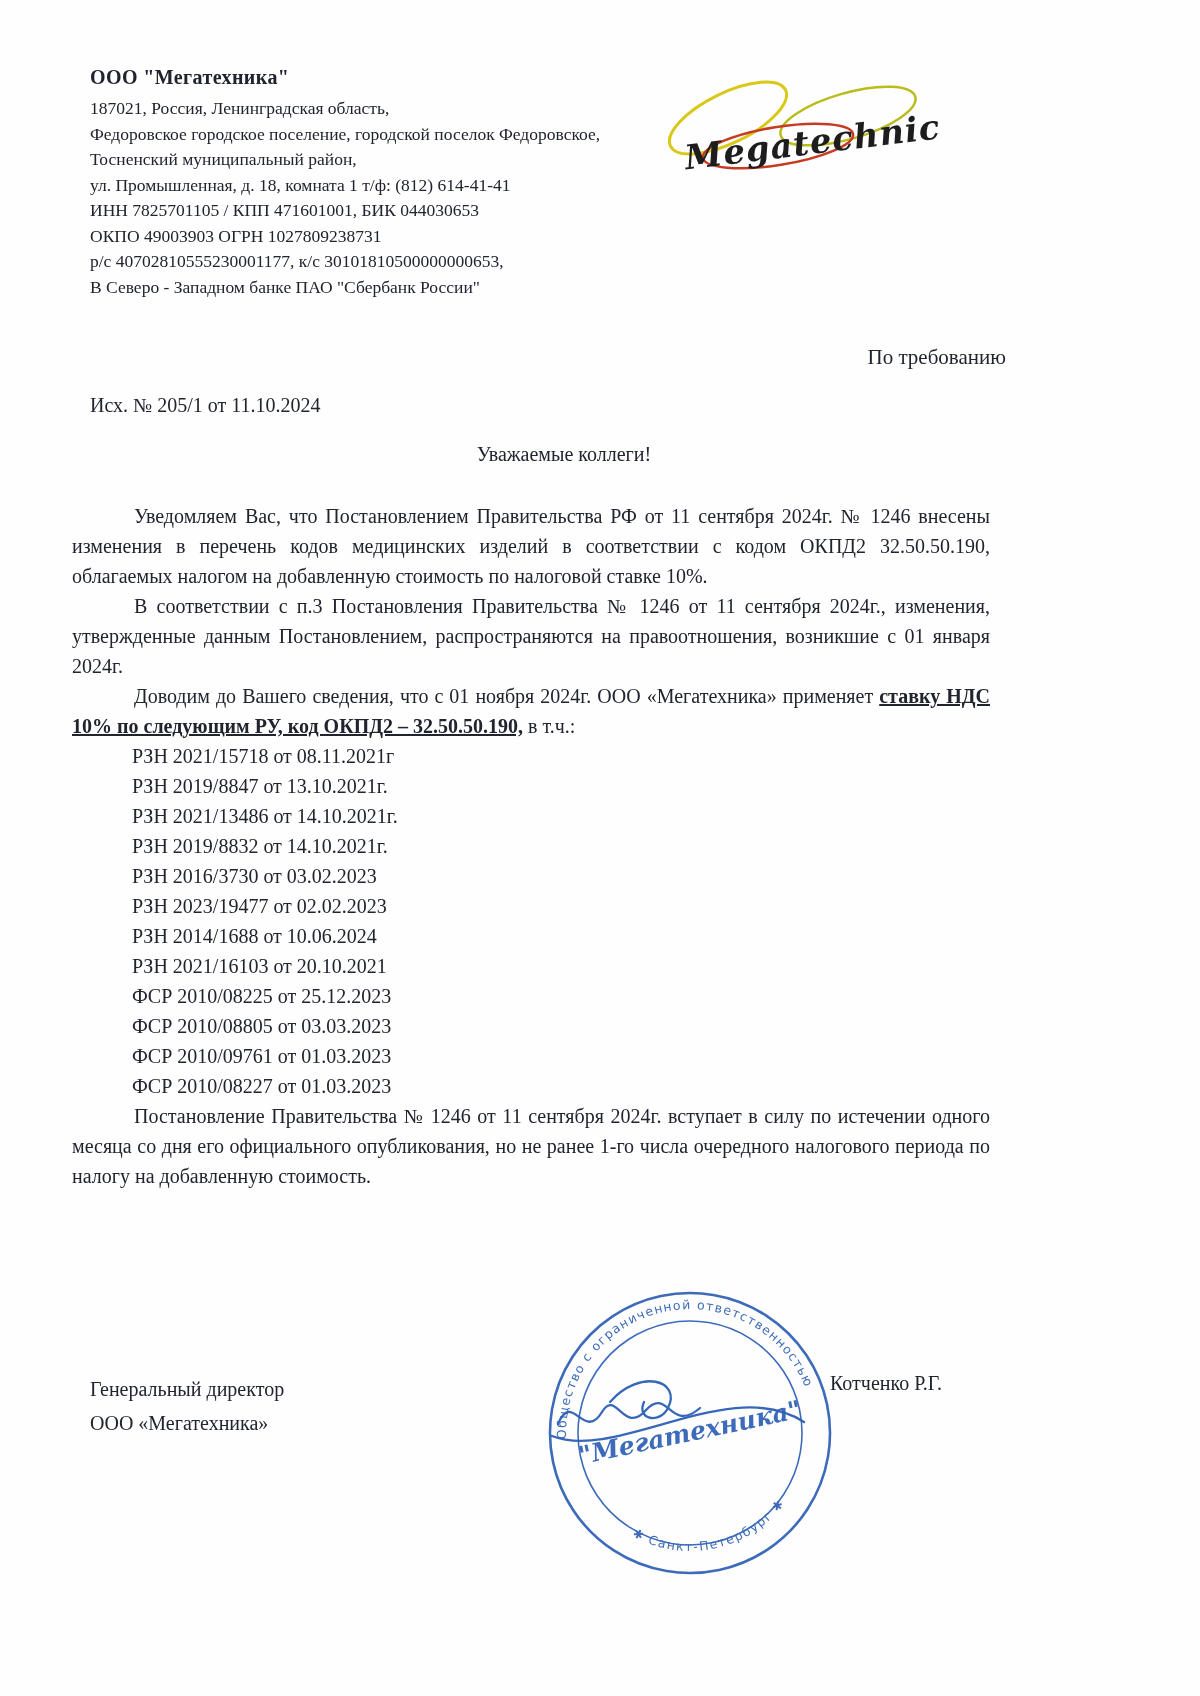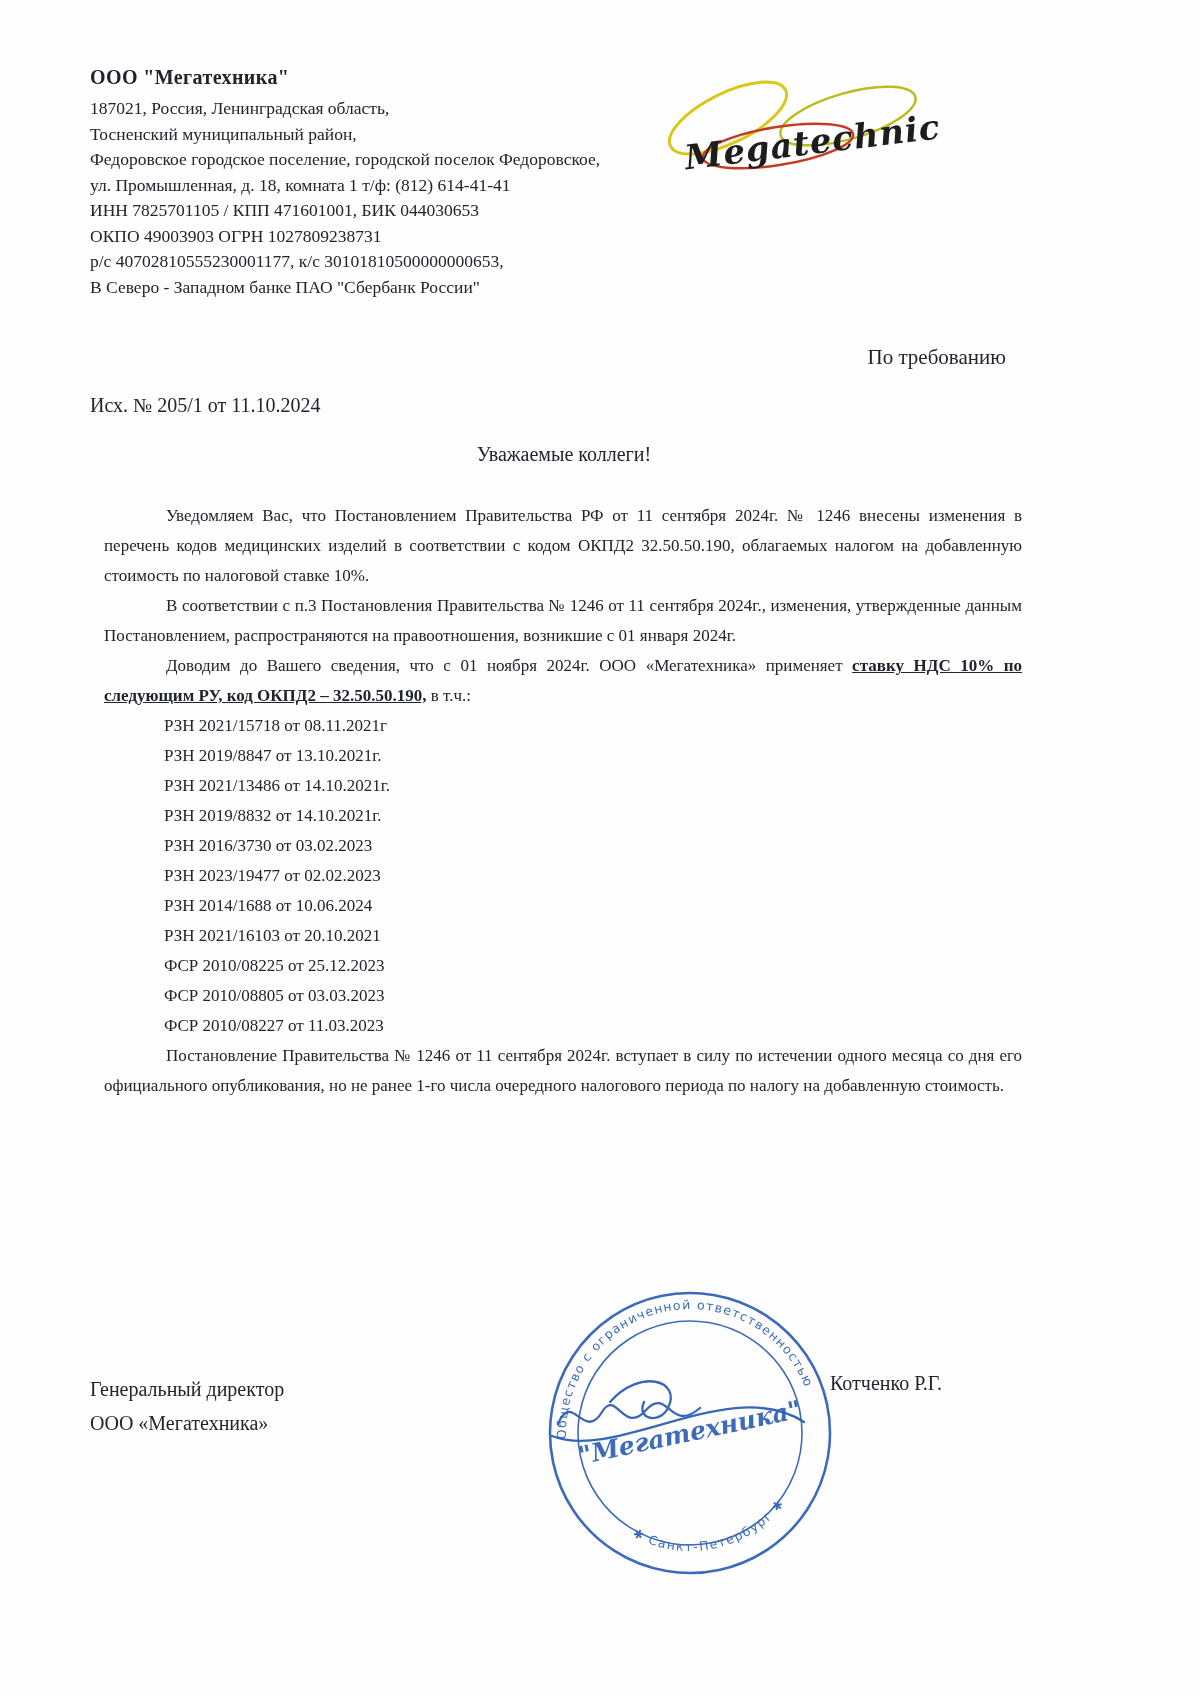--- a/index.html
+++ b/index.html
@@ -9,41 +9,41 @@
     position:relative; width:1200px; height:1696px;
     background:#fefefe; color:#20242e; overflow:hidden;
   }
   .header-block { position:absolute; left:90px; top:66px; width:640px; }
   .company-name { font-size:20px; font-weight:bold; letter-spacing:.4px; margin-bottom:7px; }
   .addr { font-size:17.5px; line-height:25.5px; }
   .logo { position:absolute; left:650px; top:72px; width:290px; height:125px; }
   .to-req { position:absolute; left:90px; top:345px; width:916px; text-align:right; font-size:21px; }
   .ref { position:absolute; left:90px; top:394px; font-size:20px; }
   .salutation { position:absolute; left:106px; top:443px; width:916px; text-align:center; font-size:20px; }
-  .body-text { position:absolute; left:104px; top:501px; width:918px; font-size:17px; line-height:30px; text-align:justify; }
+  .body-text { position:absolute; left:72px; top:501px; width:918px; font-size:20px; line-height:30px; text-align:justify; }
   .body-text p { text-indent:62px; margin:0; }
   .bold-u { font-weight:bold; text-decoration:underline; }
   .reg-list { list-style:none; padding-left:60px; text-align:left; }
   .reg-list li { line-height:30px; }
   .closing { margin-top:26px; }
   .footer-left { position:absolute; left:90px; top:1372px; font-size:20px; line-height:34px; }
   .signer { position:absolute; left:830px; top:1372px; font-size:20px; }
   .stamp { position:absolute; left:540px; top:1283px; width:300px; height:300px; transform:rotate(-12deg); opacity:.92; }
   .sig { position:absolute; left:548px; top:1362px; width:262px; height:115px; }
 </style>
 </head>
 <body>
 
 <div class="page">
 
   <div class="header-block">
     <div class="company-name">ООО "Мегатехника"</div>
     <div class="addr">187021, Россия, Ленинградская область,</div>
+    <div class="addr">Федоровское городское поселение, городской поселок Федоровское,</div>
     <div class="addr">Тосненский муниципальный район,</div>
-    <div class="addr">Федоровское городское поселение, городской поселок Федоровское,</div>
     <div class="addr">ул. Промышленная, д. 18, комната 1 т/ф: (812) 614-41-41</div>
     <div class="addr">ИНН 7825701105 / КПП 471601001, БИК 044030653</div>
     <div class="addr">ОКПО 49003903 ОГРН 1027809238731</div>
     <div class="addr">р/с 40702810555230001177, к/с 30101810500000000653,</div>
     <div class="addr">В Северо - Западном банке ПАО "Сбербанк России"</div>
   </div>
 
   <div class="logo">
     <svg viewBox="0 0 290 125" width="290" height="125">
       <ellipse cx="78" cy="46" rx="64" ry="25" fill="none" stroke="#d9c818" stroke-width="3" transform="rotate(-26 78 46)"></ellipse>
@@ -66,21 +66,22 @@
       <li>РЗН 2021/15718 от 08.11.2021г</li>
       <li>РЗН 2019/8847 от 13.10.2021г.</li>
       <li>РЗН 2021/13486 от 14.10.2021г.</li>
       <li>РЗН 2019/8832 от 14.10.2021г.</li>
       <li>РЗН 2016/3730 от 03.02.2023</li>
       <li>РЗН 2023/19477 от 02.02.2023</li>
       <li>РЗН 2014/1688 от 10.06.2024</li>
       <li>РЗН 2021/16103 от 20.10.2021</li>
       <li>ФСР 2010/08225 от 25.12.2023</li>
       <li>ФСР 2010/08805 от 03.03.2023</li>
-      <li>ФСР 2010/08227 от 11.03.2023</li>
+      <li>ФСР 2010/09761 от 01.03.2023</li>
+      <li>ФСР 2010/08227 от 01.03.2023</li>
     </ul>
     <p class="closing">Постановление Правительства № 1246 от 11 сентября 2024г. вступает в силу по истечении одного месяца со дня его официального опубликования, но не ранее 1-го числа очередного налогового периода по налогу на добавленную стоимость.</p>
   </div>
 
   <div class="footer-left">
     <div>Генеральный директор</div>
     <div>ООО «Мегатехника»</div>
   </div>
   <div class="signer">Котченко Р.Г.</div>
 

